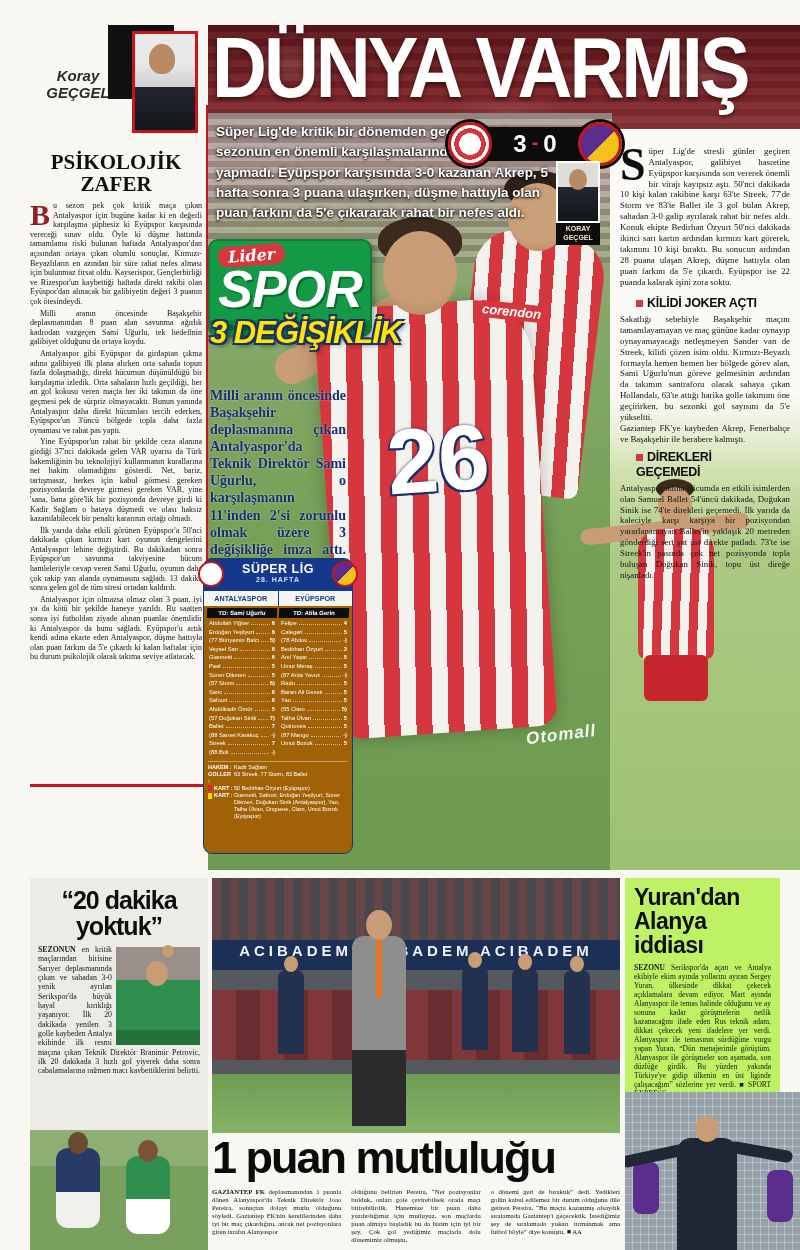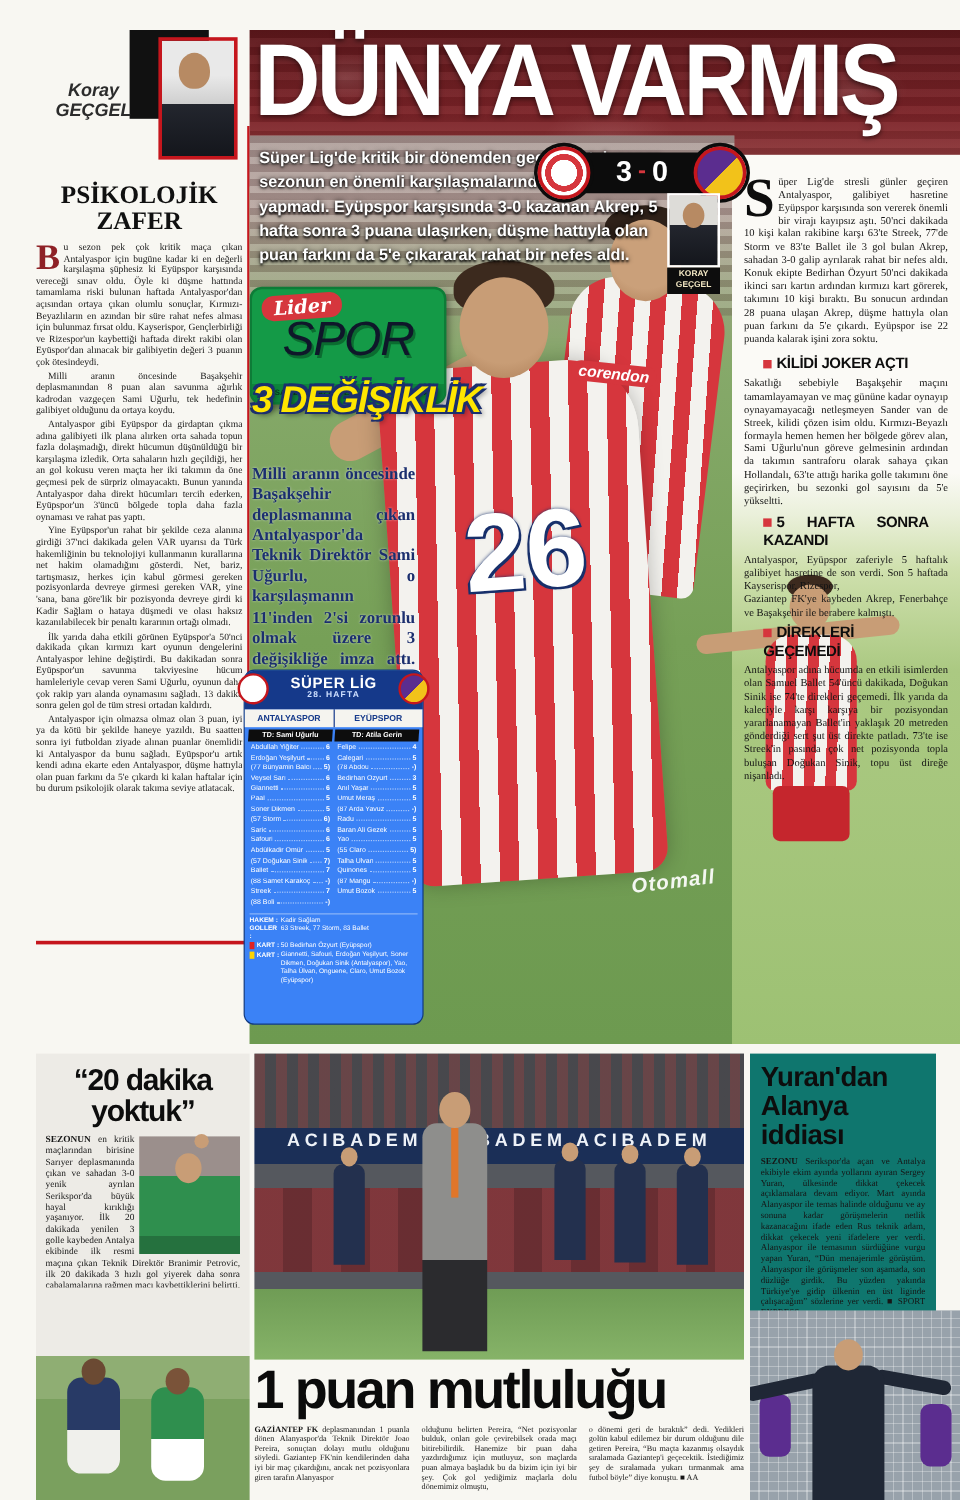--- a/index.html
+++ b/index.html
@@ -91,22 +91,22 @@
   .byline-name{background:#0d0d0d;color:#f3e8c4;font-weight:800;font-size:7px;line-height:1.25;
       text-align:center;padding:2px 0;}
 
   
   .logo{position:absolute;left:0;top:214px;width:164px;height:98px;z-index:4;
       background:#149a47;border:2px solid #0d7c37;border-radius:10px;box-sizing:border-box;
       box-shadow:2px 3px 6px rgba(0,0,0,.35);}
   .logo-lider{position:absolute;left:8px;top:4px;background:#d6363d;color:#fff;border-radius:10px;
       padding:1px 10px;font-family:"DejaVu Serif",serif;font-style:italic;font-weight:700;font-size:16px;
       transform:rotate(-4deg);}
-  .logo-spor{position:absolute;left:0;width:100%;top:22px;text-align:center;color:#0f172a;
-      font-weight:400;font-style:italic;font-size:40px;letter-spacing:-1px;line-height:1;
+  .logo-spor{position:absolute;left:0;width:100%;top:22px;text-align:center;color:#ffffff;
+      font-weight:700;font-style:italic;font-size:52px;letter-spacing:-1px;line-height:1;
       text-shadow:2px 2px 0 #0b6b30;}
   .logo-strip{position:absolute;left:0;bottom:0;width:100%;height:15px;background:#0e843b;
       border-radius:0 0 8px 8px;display:flex;justify-content:space-between;align-items:center;
       padding:0 7px;box-sizing:border-box;color:#0b3b22;font-weight:700;font-size:6.5px;}
 
   
   .kadroda{position:absolute;left:2px;top:292px;z-index:4;color:#ffe600;font-weight:900;font-style:italic;
       font-size:31px;line-height:1.02;letter-spacing:-1px;
       text-shadow:2px 2px 0 #1b2f6e,-2px 2px 0 #1b2f6e,2px -2px 0 #1b2f6e,-2px -2px 0 #1b2f6e,3px 3px 4px rgba(0,0,0,.4);}
   .kadroda-body{position:absolute;left:2px;top:362px;width:136px;z-index:4;color:#1b2f6e;font-weight:700;
@@ -127,21 +127,21 @@
   .rc-text{position:relative;z-index:2;font-family:"Liberation Serif",serif;font-size:8.8px;line-height:1.24;
       text-align:justify;color:#141414;}
   .rc-lead .dropcap{font-size:46px;line-height:.8;color:#0d0d0d;padding-right:3px;}
   .rc-h{font-family:"Liberation Sans",sans-serif;font-weight:900;font-size:12.5px;color:#0d0d0d;
       margin:5px 16px 2px;letter-spacing:-.3px;}
   .rc-h:empty{display:none;}
   .rc-h::before{content:"";display:inline-block;width:7px;height:7px;background:#d6363d;margin-right:4px;}
   .rc-sec p{margin:0;}
 
   
-  #panel{left:203px;top:558px;width:150px;height:296px;background:#3b82f6;border-radius:9px;
+  #panel{left:203px;top:558px;width:150px;height:296px;background:#a16207;border-radius:9px;
       border:1px solid #123a80;box-sizing:border-box;z-index:6;color:#fff;}
   .pn-header{position:relative;height:32px;background:#15398a;border-radius:8px 8px 0 0;text-align:center;}
   .pn-league{font-weight:800;font-size:12.5px;letter-spacing:.5px;padding-top:3px;}
   .pn-week{font-weight:700;font-size:7px;color:#cfe0ff;letter-spacing:1px;}
   .pn-teams{height:15px;background:#f5f4ef;display:flex;}
   .pn-teams div{flex:1;color:#15398a;font-weight:800;font-size:7.2px;text-align:center;line-height:15px;}
   .pn-teams .sep{flex:0 0 1px;background:#15398a;}
   .pn-cols{display:flex;padding:0 2px;}
   .pn-col{flex:1;min-width:0;}
   .coach-band{background:#0d0d0d;color:#fff;font-weight:700;font-size:6px;text-align:center;
@@ -193,21 +193,21 @@
   .coach-fig::before{content:"";position:absolute;left:14px;top:-26px;width:26px;height:30px;border-radius:50%;background:#c89d76;}
   .coach-fig::after{content:"";position:absolute;left:24px;top:4px;width:6px;height:58px;background:#e0762a;}
 
   .bottom-headline{left:212px;top:1132px;width:408px;font-weight:900;font-size:45px;letter-spacing:-2px;
       color:#0b0b0b;white-space:nowrap;}
   .bottom-cols{left:212px;top:1188px;width:408px;height:62px;display:flex;gap:10px;}
   .b-col{flex:1;font-family:"Liberation Serif",serif;font-size:6.8px;line-height:1.18;text-align:justify;
       color:#161616;overflow:hidden;}
   .b-lead{font-weight:700;}
 
-  .yuran-box{left:625px;top:878px;width:155px;height:372px;background:#0f766e;box-sizing:border-box;
+  .yuran-box{left:625px;top:878px;width:155px;height:372px;background:#bef264;box-sizing:border-box;
       padding:8px 9px 0;}
   .yuran-head{font-weight:800;font-size:23px;line-height:1.04;letter-spacing:-.5px;color:#0d0d0d;}
   .yuran-body{margin-top:5px;font-family:"Liberation Serif",serif;font-size:7.5px;line-height:1.2;
       text-align:justify;color:#161616;height:152px;overflow:hidden;}
   .yuran-photo{position:absolute;left:0;bottom:0;width:175px;height:158px;background:#98a2ab;overflow:hidden;}
   .net{position:absolute;inset:0;
       background:repeating-linear-gradient(0deg,transparent 0 7px,rgba(255,255,255,.3) 7px 8px),
                  repeating-linear-gradient(90deg,transparent 0 7px,rgba(255,255,255,.3) 7px 8px);}
   .yp-coach{position:absolute;left:52px;top:46px;width:60px;height:112px;border-radius:14px 14px 0 0;background:#1f2735;}
   .yp-coach::before{content:"";position:absolute;left:18px;top:-22px;width:24px;height:26px;border-radius:50%;background:#c89d76;}
@@ -310,24 +310,20 @@
       </div>
       <div class="rc-text">
         <p class="rc-lead"><span class="dropcap">S</span><span>üper Lig'de stresli günler geçiren Antalyaspor, galibiyet hasretine Eyüpspor karşısında son vererek önemli bir virajı kayıpsız aştı. 50'nci dakikada 10 kişi kalan rakibine karşı 63'te Streek, 77'de Storm ve 83'te Ballet ile 3 gol bulan Akrep, sahadan 3-0 galip ayrılarak rahat bir nefes aldı. Konuk ekipte Bedirhan Özyurt 50'nci dakikada ikinci sarı kartın ardından kırmızı kart görerek, takımını 10 kişi bıraktı. Bu sonucun ardından 28 puana ulaşan Akrep, düşme hattıyla olan puan farkını da 5'e çıkardı. Eyüpspor ise 22 puanda kalarak işini zora soktu.</span></p>
         <div>
 
             <div class="rc-sec">
               <div class="rc-h">KİLİDİ JOKER AÇTI</div>
               <p class="rc-p">Sakatlığı sebebiyle Başakşehir maçını tamamlayamayan ve maç gününe kadar oynayıp oynayamayacağı netleşmeyen Sander van de Streek, kilidi çözen isim oldu. Kırmızı-Beyazlı formayla hemen hemen her bölgede görev alan, Sami Uğurlu'nun göreve gelmesinin ardından da takımın santraforu olarak sahaya çıkan Hollandalı, 63'te attığı harika golle takımını öne geçirirken, bu sezonki gol sayısını da 5'e yükseltti.</p>
             </div>
 
-            <div class="rc-sec">
-              <div class="rc-h">5 HAFTA SONRA KAZANDI</div>
-              <p class="rc-p">Antalyaspor, Eyüpspor zaferiyle 5 haftalık galibiyet hasretine de son verdi. Son 5 haftada Kayserispor, Rizespor,</p>
-            </div>
 
             <div class="rc-sec">
 
               <p class="rc-p">Gaziantep FK'ye kaybeden Akrep, Fenerbahçe ve Başakşehir ile berabere kalmıştı.</p>
             </div>
 
             <div class="rc-sec">
               <div class="rc-h">DİREKLERİ GEÇEMEDİ</div>
               <p class="rc-p">Antalyaspor adına hücumda en etkili isimlerden olan Samuel Ballet 54'üncü dakikada, Doğukan Sinik ise 74'te direkleri geçemedi. İlk yarıda da kaleciyle karşı karşıya bir pozisyondan yararlanamayan Ballet'in yaklaşık 20 metreden gönderdiği sert şut üst direkte patladı. 73'te ise Streek'in pasında çok net pozisyonda topla buluşan Doğukan Sinik, topu üst direğe nişanladı.</p>
             </div>

